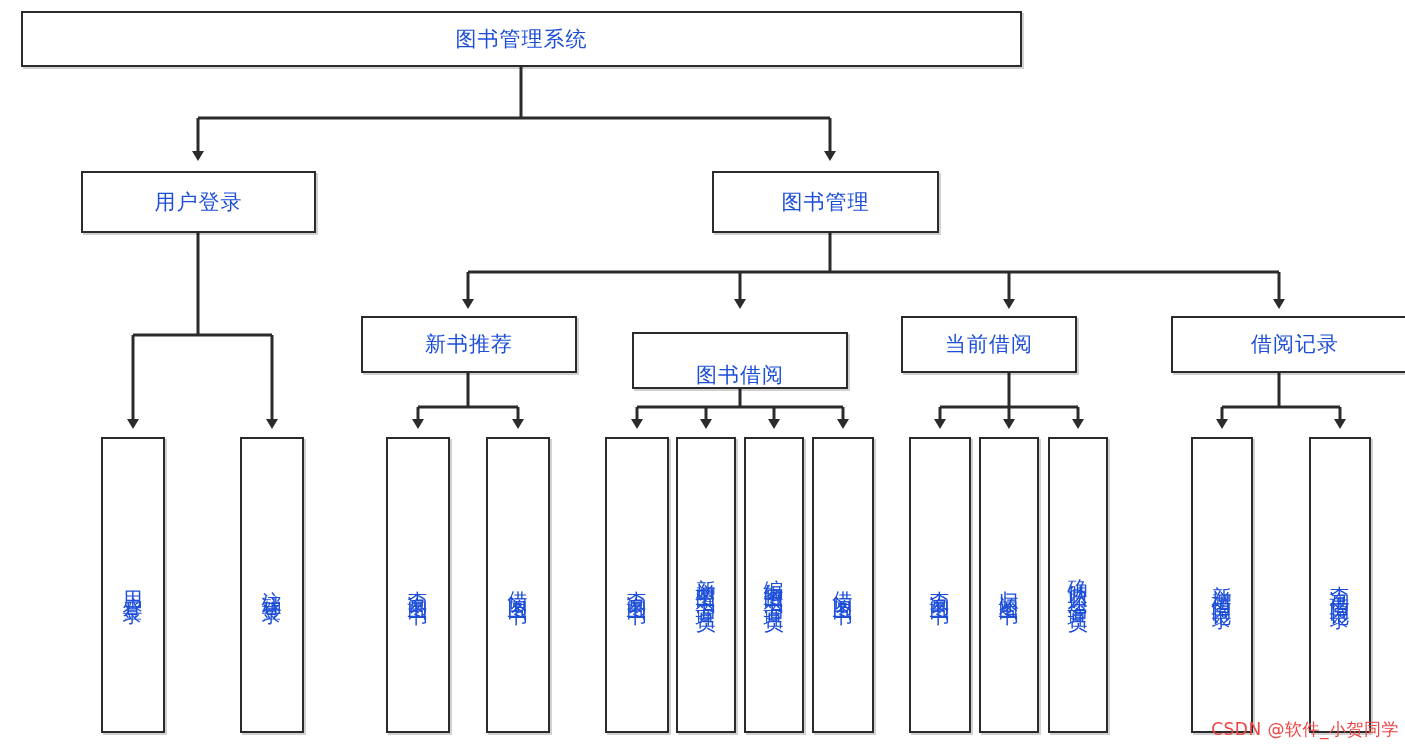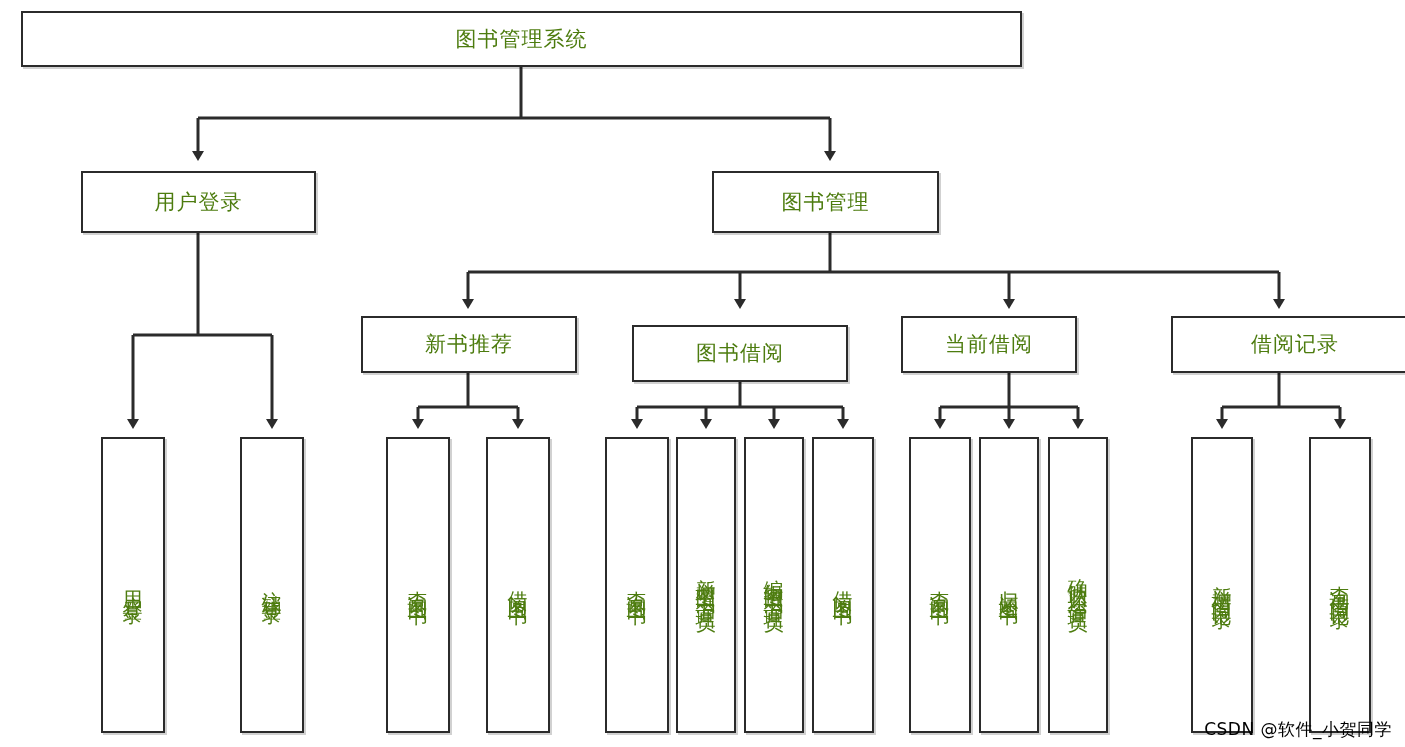--- a/index.html
+++ b/index.html
@@ -15,40 +15,40 @@
     position:absolute;
     background:#ffffff;
     border:2px solid #2b2b2b;
     box-shadow:2px 2px 0 rgba(0,0,0,0.18);
     box-sizing:border-box;
     display:flex;align-items:center;justify-content:center;
   }
   .nodebox .label{
     font-size:21px;
     line-height:1.15;
-    color:#4d7c0f;
+    color:#1d4ed8;
     letter-spacing:1px;
     white-space:nowrap;
     text-align:center;
   }
   .nodebox.vert{align-items:center;justify-content:center;}
   .nodebox.vert .label{
     writing-mode:vertical-rl;
     text-orientation:upright;
     font-size:20px;
     letter-spacing:5px;
     line-height:1.0;
     white-space:nowrap;
     max-height:280px;
   }
   #watermark{
     position:absolute;
-    right:13px;bottom:6px;
+    right:6px;bottom:6px;
     font-size:17px;
-    color:#000000;
+    color:#ef4444;
     letter-spacing:0.5px;
     white-space:nowrap;
     pointer-events:none;
   }
 </style>
 </head>
 <body>
 
 <div id="stage">
 
@@ -109,21 +109,21 @@
   <div class="nodebox" style="left:81px;top:171px;width:235px;height:62px;">
     <span class="label">用户登录</span>
   </div>
   <div class="nodebox" style="left:712px;top:171px;width:227px;height:62px;">
     <span class="label">图书管理</span>
   </div>
 
   <div class="nodebox" style="left:361px;top:316px;width:216px;height:57px;">
     <span class="label">新书推荐</span>
   </div>
-  <div class="nodebox" style="left:632px;top:325px;width:216px;height:57px;">
+  <div class="nodebox" style="left:632px;top:332px;width:216px;height:57px;align-items:flex-end;">
     <span class="label">图书借阅</span>
   </div>
   <div class="nodebox" style="left:901px;top:316px;width:176px;height:57px;align-items:center;">
     <span class="label">当前借阅</span>
   </div>
   <div class="nodebox" style="left:1171px;top:316px;width:248px;height:57px;">
     <span class="label">借阅记录</span>
   </div>
 
   <div class="nodebox vert" style="left:101px;top:437px;width:64px;height:296px;">

